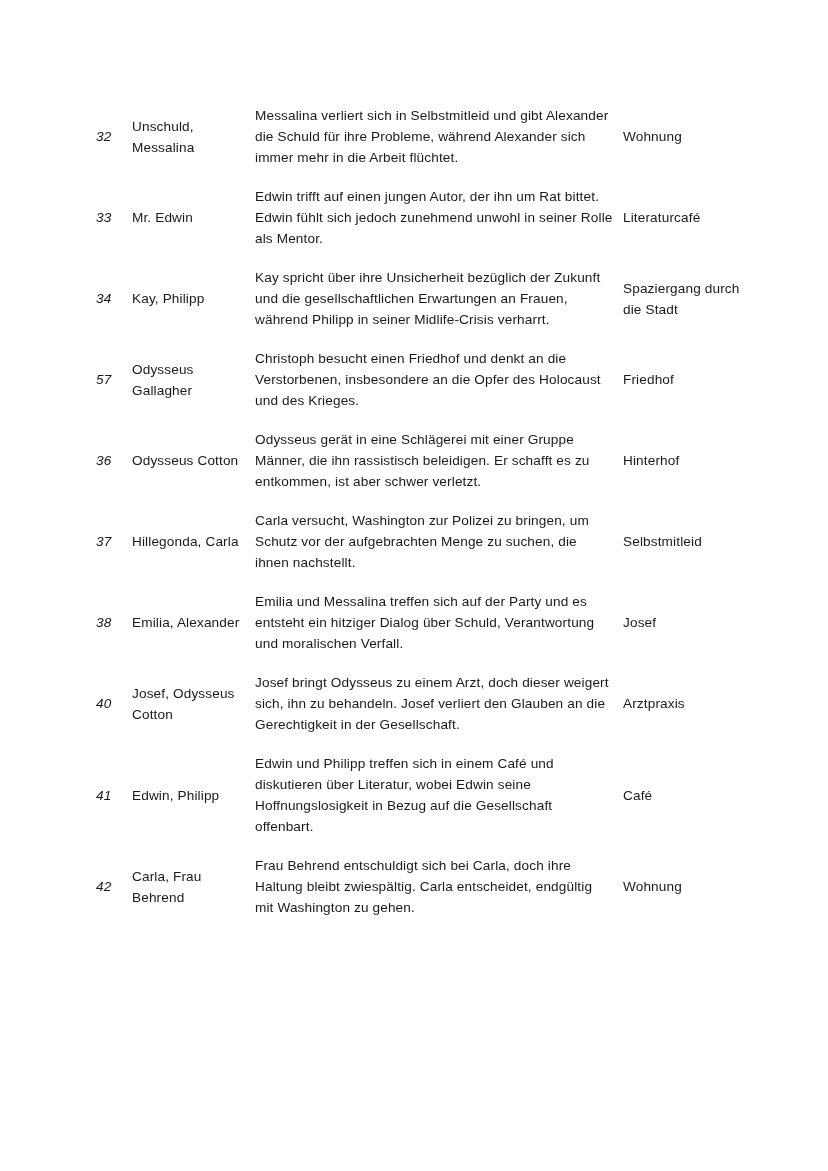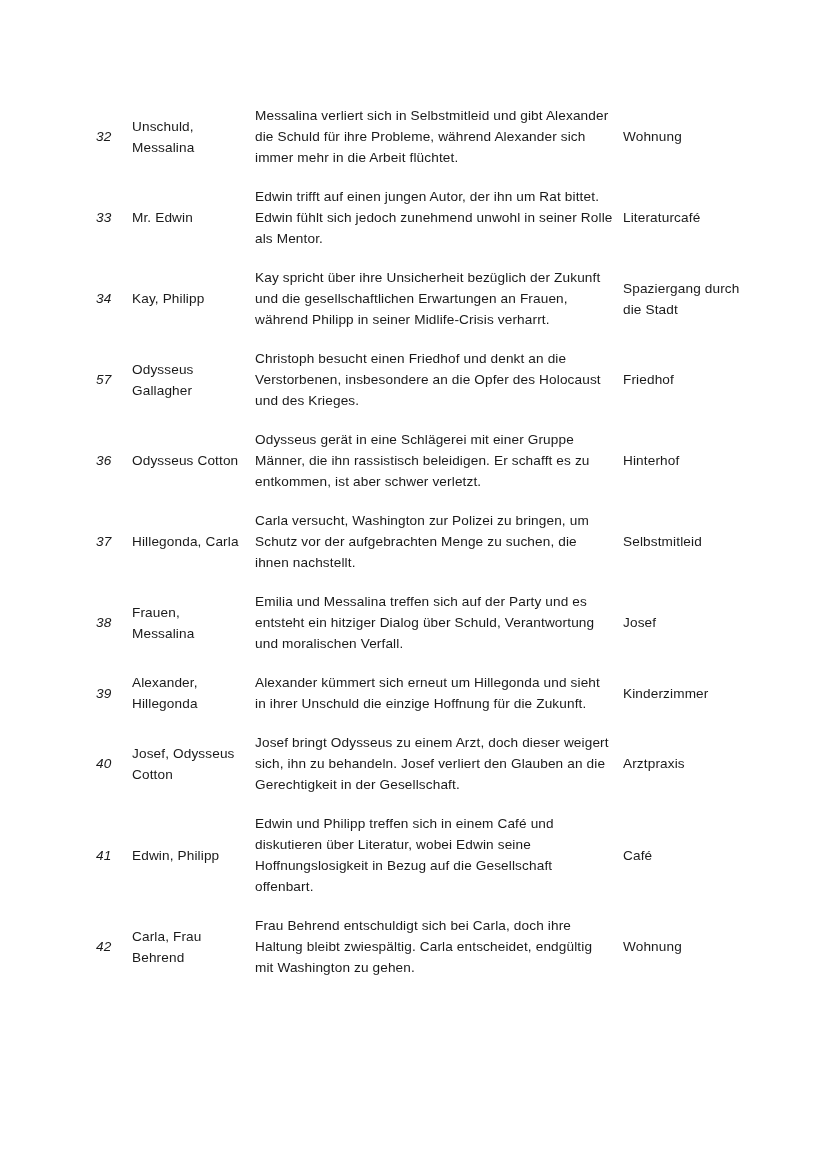--- a/index.html
+++ b/index.html
@@ -104,29 +104,23 @@
           <td class="col-location">Hinterhof</td>
         </tr>
         <tr>
           <td class="col-index">37</td>
           <td class="col-character">Hillegonda, Carla</td>
           <td class="col-description">Carla versucht, Washington zur Polizei zu bringen, um Schutz vor der aufgebrachten Menge zu suchen, die ihnen nachstellt.</td>
           <td class="col-location">Selbstmitleid</td>
         </tr>
         <tr>
           <td class="col-index">38</td>
-          <td class="col-character">Frauen, Messalina</td>
+          <td class="col-character">Emilia, Alexander</td>
           <td class="col-description">Emilia und Messalina treffen sich auf der Party und es entsteht ein hitziger Dialog über Schuld, Verantwortung und moralischen Verfall.</td>
           <td class="col-location">Josef</td>
-        </tr>
-        <tr>
-          <td class="col-index">39</td>
-          <td class="col-character">Alexander, Hillegonda</td>
-          <td class="col-description">Alexander kümmert sich erneut um Hillegonda und sieht in ihrer Unschuld die einzige Hoffnung für die Zukunft.</td>
-          <td class="col-location">Kinderzimmer</td>
         </tr>
         <tr>
           <td class="col-index">40</td>
           <td class="col-character">Josef, Odysseus Cotton</td>
           <td class="col-description">Josef bringt Odysseus zu einem Arzt, doch dieser weigert sich, ihn zu behandeln. Josef verliert den Glauben an die Gerechtigkeit in der Gesellschaft.</td>
           <td class="col-location">Arztpraxis</td>
         </tr>
         <tr>
           <td class="col-index">41</td>
           <td class="col-character">Edwin, Philipp</td>

